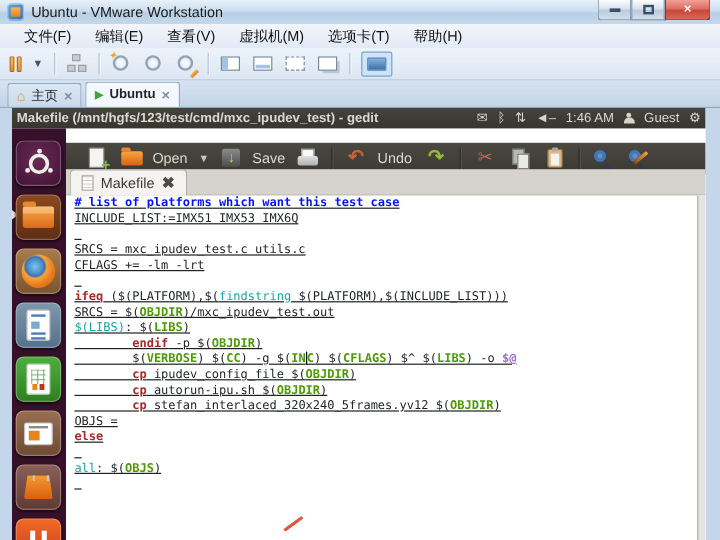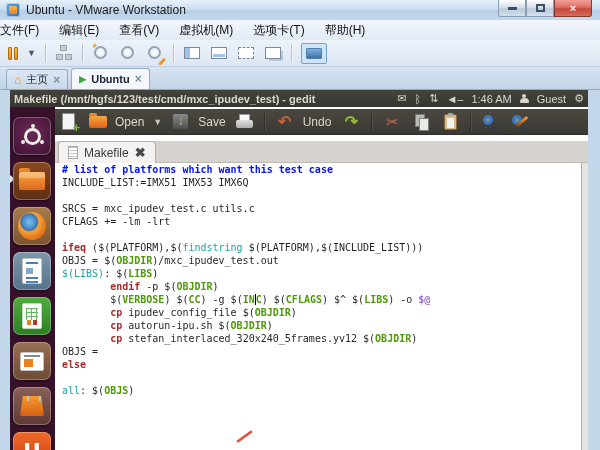--- a/index.html
+++ b/index.html
@@ -17,21 +17,21 @@
   .winbtns { position:absolute; right:8px; top:0; display:flex; }
   .winbtn { width:28px; height:17px; border:1px solid #8A9CB0; border-top:none; display:flex; align-items:center; justify-content:center;
     background:linear-gradient(#FDFDFE,#D8E2EC 45%,#BCCBDB 55%,#D3E0EC); color:#33404E; font-size:11px; font-weight:bold; }
   .winbtn.min { border-radius:0 0 0 3px; }
   .winbtn.close { width:38px; border-radius:0 0 3px 0;
     background:linear-gradient(#F2A099,#DD6E63 45%,#C6473B 55%,#D96A57); color:#fff; border-color:#7E3A34; }
   .minbar { width:9px; height:3px; background:#39506B; }
   .maxbox { width:9px; height:8px; border:2px solid #39506B; }
 
   .menubar { position:absolute; left:0; top:20px; width:600px; height:20px;
-    background:linear-gradient(#F2F6FB,#E2EAF5); display:flex; align-items:center; padding-left:0; gap:20px;
+    background:linear-gradient(#F2F6FB,#E2EAF5); display:flex; align-items:center; padding-left:20px; gap:20px;
     font-size:12px; color:#111; }
   .menu-item { cursor:default; }
 
   .toolbar { position:absolute; left:0; top:40px; width:600px; height:27px;
     background:linear-gradient(#EDF3FA,#DCE6F2); border-bottom:1px solid #C2CFDF;
     display:flex; align-items:center; padding-left:8px; gap:9px; }
   .tsep { width:1px; height:18px; background:#B6C3D4; box-shadow:1px 0 0 #F4F8FC; }
   .tb-ic { position:relative; width:18px; height:18px; }
   .pause-bars { display:flex; gap:2px; align-items:center; height:18px; }
   .pause-bars i { width:4px; height:13px; background:linear-gradient(#FBC24C,#E8891C); border:1px solid #B56A10; border-radius:1px; }
@@ -101,22 +101,22 @@
   .impress-page { position:relative; width:24px; height:19px; background:#FDFDFD; border:1px solid #C5C5C5; border-radius:2px; }
   .impress-page .hd { position:absolute; left:3px; top:2px; right:3px; height:2px; background:#8A8A8A; }
   .impress-page .ch { position:absolute; left:3px; bottom:3px; width:9px; height:8px; background:#E8821E; }
   .bag-ic { position:relative; width:24px; height:20px; background:linear-gradient(#F59B2E,#D85F14);
     clip-path:polygon(12% 0, 88% 0, 100% 100%, 0 100%); border-radius:2px; }
   .bag-ic::before { content:""; position:absolute; left:7px; top:-5px; width:10px; height:8px; border:2px solid #C8C4BC; border-bottom:none; border-radius:6px 6px 0 0; }
   .uone { color:#FFFFFF; font-weight:bold; font-size:22px; font-family:"DejaVu Sans", sans-serif; }
 
   
   .gedit { position:absolute; left:45px; top:17px; width:533px; height:343px; }
-  .gtoolbar { position:absolute; left:0; top:2px; width:533px; height:26px; background:linear-gradient(#4A4840,#3B3934);
-    border-bottom:1px solid #2E2D29; display:flex; align-items:center; padding:0 4px; gap:9px; color:#DCD8CE; font-size:12px; }
+  .gtoolbar { position:absolute; left:0; top:12px; width:533px; height:26px; background:linear-gradient(#4A4840,#3B3934);
+    border-bottom:1px solid #2E2D29; display:flex; align-items:center; padding:0 16px; gap:9px; color:#DCD8CE; font-size:12px; }
   .gt-label { margin-left:-2px; }
   .gi { position:relative; width:20px; height:20px; flex:none; }
   .gi-new { } .gi-new .pg, .gi-page { position:absolute; left:3px; top:1px; width:13px; height:17px; background:#F4F4F2; border:1px solid #8F8D88; border-radius:1px; }
   .gi-new::after { content:"+"; position:absolute; right:-1px; bottom:-3px; color:#7AC143; font-weight:bold; font-size:13px; }
   .gi-open .fol { position:absolute; left:1px; top:4px; width:18px; height:12px; background:linear-gradient(#F7A843,#DD5F14); border-radius:2px; }
   .gi-open .fol::before { content:""; position:absolute; left:0; top:-3px; width:8px; height:3px; background:#E9872B; border-radius:2px 2px 0 0; }
   .gi-save .disk { position:absolute; left:2px; top:2px; width:15px; height:15px; background:linear-gradient(#8A8A8A,#4E4E4E); border-radius:2px;
     color:#9FE05A; font-size:12px; font-weight:bold; text-align:center; line-height:15px; }
   .gi-print .body { position:absolute; left:1px; top:8px; width:17px; height:8px; background:linear-gradient(#E0E0E0,#AFAFAF); border-radius:2px; }
   .gi-print .pgp { position:absolute; left:4px; top:2px; width:11px; height:7px; background:#F8F8F8; border:1px solid #9A9A9A; }
@@ -135,21 +135,21 @@
 
   .gtabbar { position:absolute; left:0; top:34px; width:533px; height:22px; background:#D6D3CE; border-bottom:1px solid #BDBAB4; }
   .doc-tab { position:absolute; left:3px; top:0; height:22px; display:flex; align-items:center; gap:6px; padding:0 9px;
     background:#F4F3F1; border:1px solid #B2AFA9; border-bottom:none; border-radius:4px 4px 0 0; font-size:12px; color:#3A3A3A; }
   .doc-page { position:relative; width:10px; height:13px; background:#fff; border:1px solid #A8A6A0;
     background-image:linear-gradient(#C9C7C2 1px, transparent 1px); background-size:100% 3px; background-position:0 3px; }
   .doc-x { font-weight:bold; color:#4A4A48; font-size:13px; line-height:10px; }
 
   .textarea { position:absolute; left:0; top:56px; width:533px; height:287px; background:#FFFFFF; overflow:hidden; }
   .code { position:absolute; left:7px; top:0; font-family:"DejaVu Sans Mono", monospace; font-size:10px; line-height:13px; color:#1E2224; }
-  .cl { height:13px; white-space:pre; }
+  .cl { height:13px; white-space:pre;text-decoration:underline; }
   .cl .c { color:#0613F0; font-weight:bold; }
   .cl .k { color:#A52A2A; font-weight:bold; }
   .cl .v { color:#4E9A06; font-weight:bold; }
   .cl .f { color:#18A7A0; }
   .cl .t { color:#18A7A0; }
   .cl .s { color:#9C6FD6; font-weight:bold; }
   .cl .caret { display:inline-block; width:1px; height:11px; background:#000; vertical-align:-2px; }
   .vscroll { position:absolute; right:0; top:56px; width:7px; height:287px; background:#E6E4E0; border-left:1px solid #B0ADA8; }
 
   .red-slash { position:absolute; left:225px; top:345px; width:19px; height:0; border-top:3px solid #E2543F; border-radius:2px; transform:rotate(-36deg); }
@@ -348,21 +348,21 @@
 
     <div class="textarea">
       <div class="code">
           <div class="cl"><span class="c"># list of platforms which want this test case</span></div>
           <div class="cl"><span class="p">INCLUDE_LIST:=IMX51 IMX53 IMX6Q</span></div>
           <div class="cl">&nbsp;</div>
           <div class="cl"><span class="p">SRCS = mxc_ipudev_test.c utils.c</span></div>
           <div class="cl"><span class="p">CFLAGS += -lm -lrt</span></div>
           <div class="cl">&nbsp;</div>
           <div class="cl"><span class="k">ifeq</span><span class="p"> ($(PLATFORM),$(</span><span class="f">findstring</span><span class="p"> $(PLATFORM),$(INCLUDE_LIST)))</span></div>
-          <div class="cl"><span class="p">OBJS = $(</span><span class="v">OBJDIR</span><span class="p">)/mxc_ipudev_test.out</span></div>
+          <div class="cl"><span class="p">SRCS = $(</span><span class="v">OBJDIR</span><span class="p">)/mxc_ipudev_test.out</span></div>
           <div class="cl"><span class="t">$(LIBS)</span><span class="p">: $(</span><span class="v">LIBS</span><span class="p">)</span></div>
           <div class="cl"><span class="p">        </span><span class="k">endif</span><span class="p"> -p $(</span><span class="v">OBJDIR</span><span class="p">)</span></div>
           <div class="cl"><span class="p">        $(</span><span class="v">VERBOSE</span><span class="p">) $(</span><span class="v">CC</span><span class="p">) -g $(</span><span class="v">IN</span><span class="caret"></span><span class="v">C</span><span class="p">) $(</span><span class="v">CFLAGS</span><span class="p">) $^ $(</span><span class="v">LIBS</span><span class="p">) -o </span><span class="s">$@</span></div>
           <div class="cl"><span class="p">        </span><span class="k">cp</span><span class="p"> ipudev_config_file $(</span><span class="v">OBJDIR</span><span class="p">)</span></div>
           <div class="cl"><span class="p">        </span><span class="k">cp</span><span class="p"> autorun-ipu.sh $(</span><span class="v">OBJDIR</span><span class="p">)</span></div>
           <div class="cl"><span class="p">        </span><span class="k">cp</span><span class="p"> stefan_interlaced_320x240_5frames.yv12 $(</span><span class="v">OBJDIR</span><span class="p">)</span></div>
           <div class="cl"><span class="p">OBJS =</span></div>
           <div class="cl"><span class="k">else</span></div>
           <div class="cl">&nbsp;</div>
           <div class="cl"><span class="t">all</span><span class="p">: $(</span><span class="v">OBJS</span><span class="p">)</span></div>

